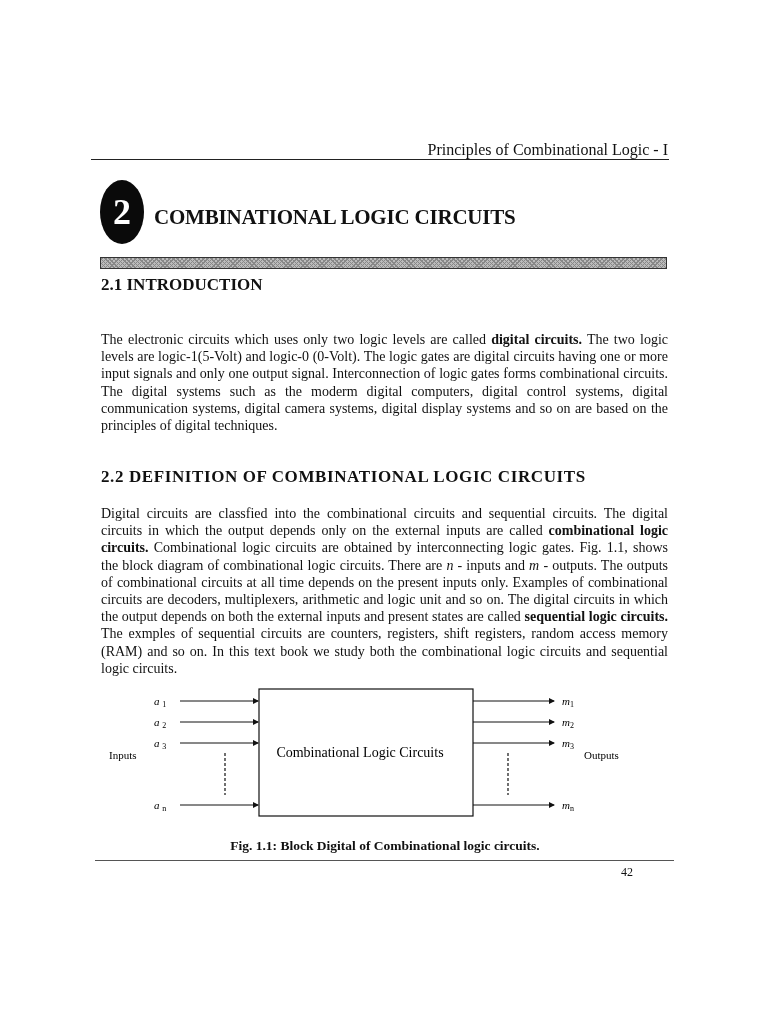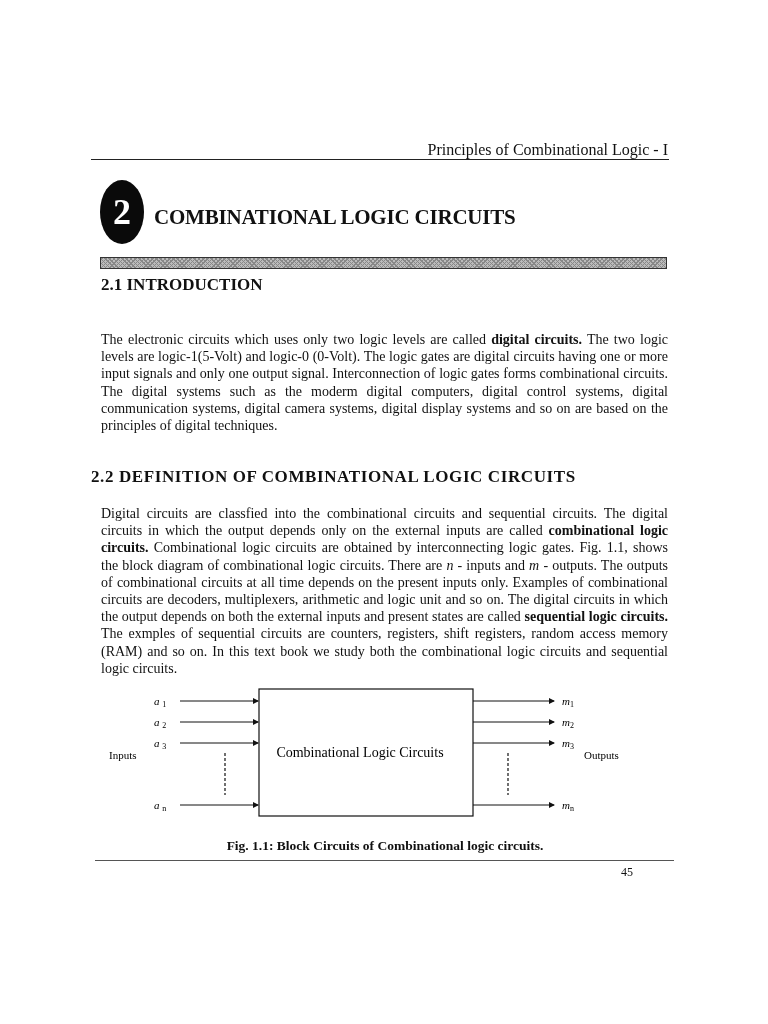--- a/index.html
+++ b/index.html
@@ -10,21 +10,21 @@
     .head-rule { left: 91px; top: 159px; width: 578px; height: 0; border-top: 1.5px solid #222; }
     .chap-badge { left: 100px; top: 180px; width: 44px; height: 64px; background: #0a0a0a; border-radius: 50%;
                   color: #fff; font-weight: bold; font-size: 36px; text-align: center; line-height: 64px; }
     .chap-title { left: 154px; top: 205px; font-size: 21px; font-weight: bold; letter-spacing: -0.2px; }
     .pattern-bar { left: 100px; top: 257px; width: 565px; height: 10px; border: 1px solid #333;
                    background-color: #bbb;
                    background-image: repeating-linear-gradient(45deg, #888 0 1px, transparent 1px 3px),
                                      repeating-linear-gradient(-45deg, #888 0 1px, transparent 1px 3px); }
     .sec-head { font-size: 17px; font-weight: bold; }
     .sec1 { left: 101px; top: 275px; }
-    .sec2 { left: 91px; top: 467px; letter-spacing: 0.6px; }
+    .sec2 { left: 101px; top: 467px; letter-spacing: 0.6px; }
     .para { left: 101px; width: 567px; font-size: 14px; line-height: 17.2px; text-align: justify; }
     .para1 { top: 331px; }
     .para2 { top: 505px; }
     .para b { font-weight: bold; }
     .diagram { left: 100px; top: 685px; width: 540px; height: 140px; }
     .diagram svg text { font-family: "Liberation Serif", "DejaVu Serif", serif; }
     .caption { left: 90px; top: 838px; width: 590px; text-align: center; font-size: 13.5px; font-weight: bold; }
     .foot-rule { left: 95px; top: 860px; width: 579px; height: 0; border-top: 1.5px solid #555; }
     .page-num { left: 600px; top: 865px; width: 33px; text-align: right; font-size: 12px; }
   </style>
@@ -75,15 +75,15 @@
         <text x="462" y="62" font-size="11" font-style="italic">m<tspan font-size="8" font-style="normal" dy="2">3</tspan></text>
         <line x1="373" y1="120" x2="454" y2="120" stroke="#111" stroke-width="1" marker-end="url(#arr)"></line>
         <text x="462" y="124" font-size="11" font-style="italic">m<tspan font-size="8" font-style="normal" dy="2">n</tspan></text>
       </g>
 
     <line x1="125" y1="68" x2="125" y2="110" stroke="#111" stroke-width="1.2" stroke-dasharray="3,2"></line>
     <line x1="408" y1="68" x2="408" y2="110" stroke="#111" stroke-width="1.2" stroke-dasharray="3,2"></line>
   </svg>
 </div>
 
-<div class="abs caption">Fig. 1.1:  Block Circuits of Combinational logic circuits.</div>
+<div class="abs caption">Fig. 1.1:  Block Digital of Combinational logic circuits.</div>
 <div class="abs foot-rule"></div>
-<div class="abs page-num">45</div>
+<div class="abs page-num">42</div>
 
 </body></html>

